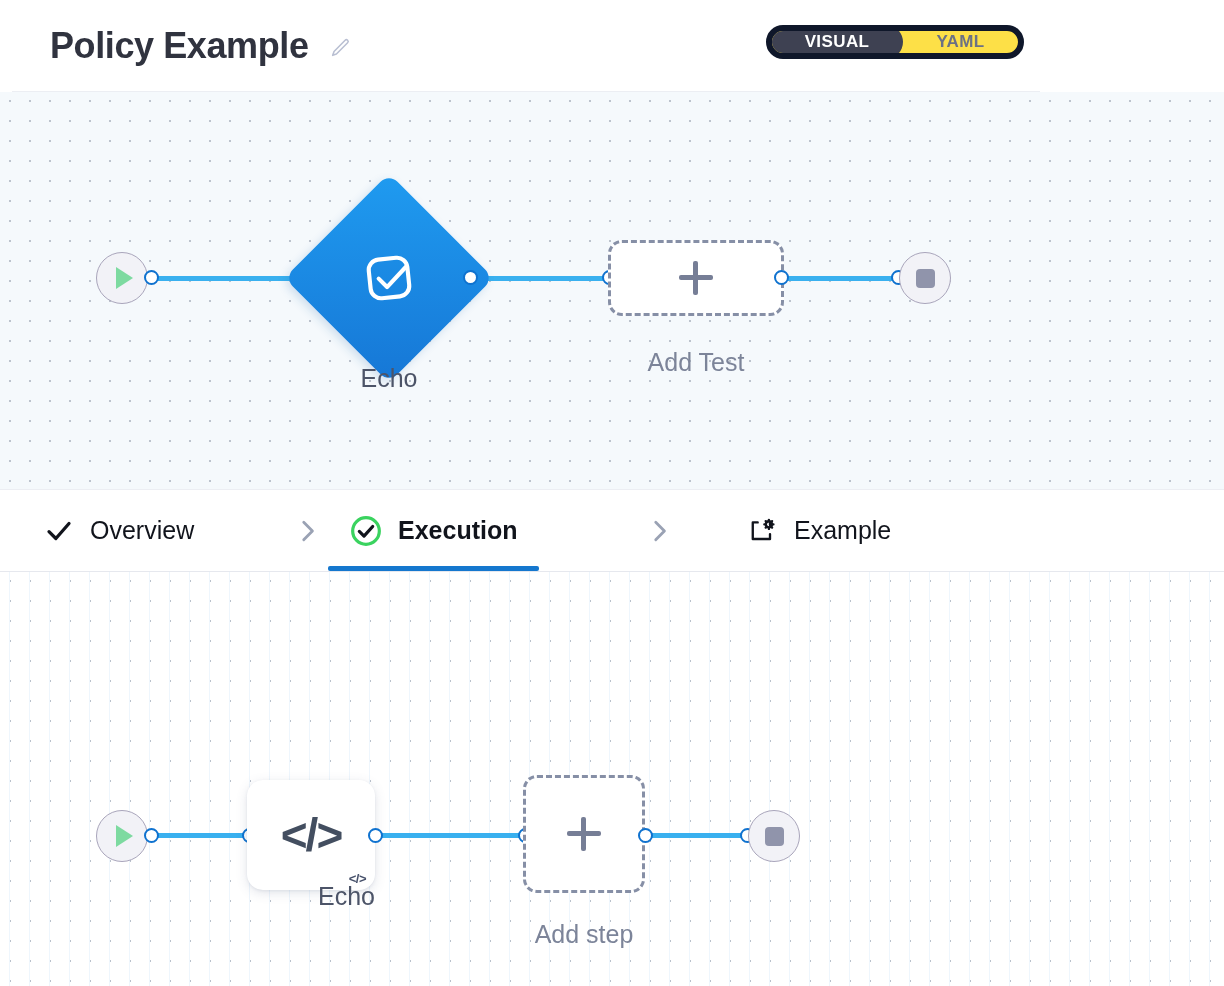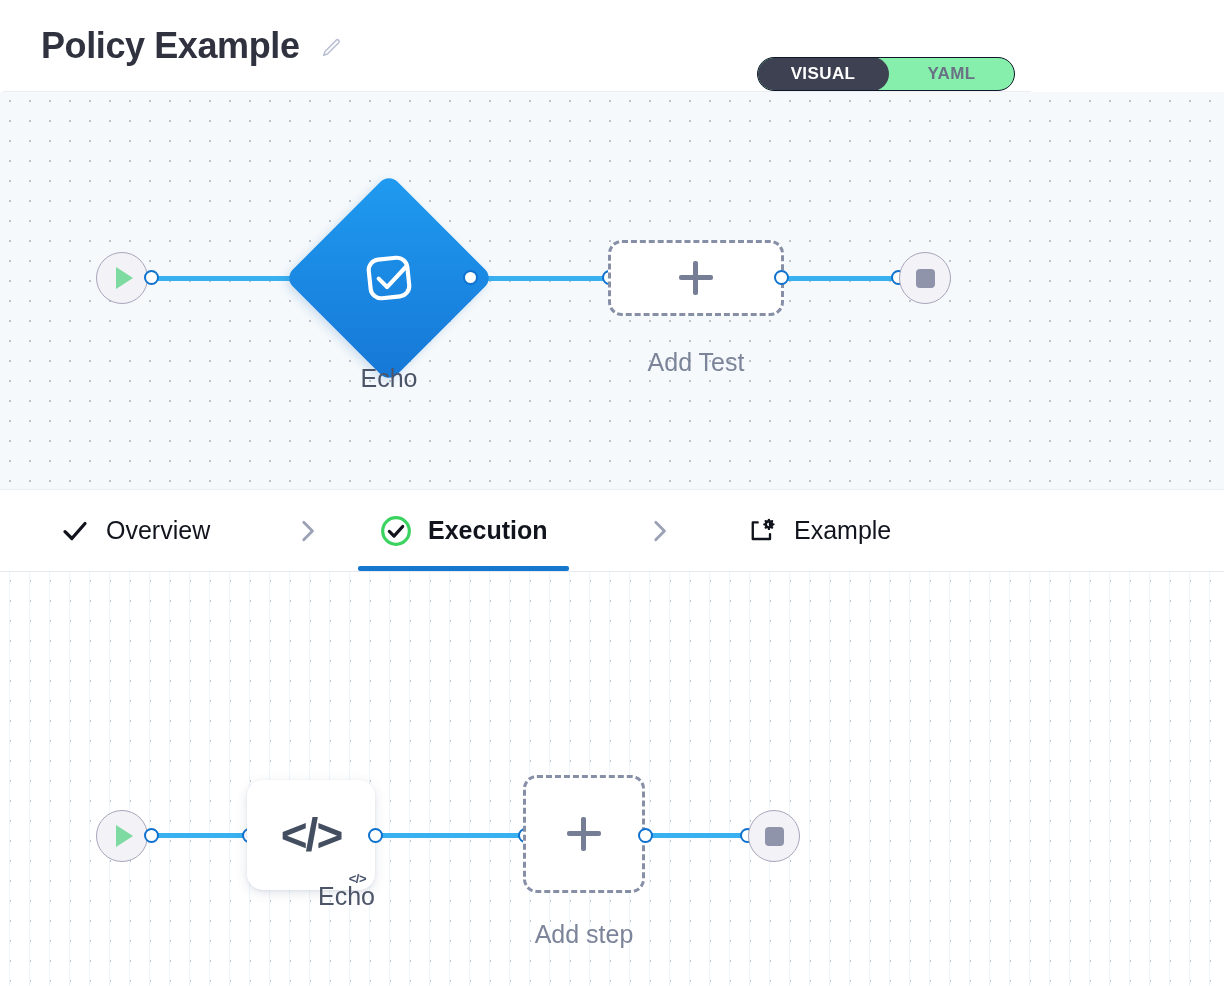--- a/index.html
+++ b/index.html
@@ -9,41 +9,40 @@
     width: 1224px; height: 986px;
     background: #ffffff;
     font-family: "Liberation Sans", sans-serif;
     overflow: hidden;
   }
 
   .app { position: relative; width: 1224px; height: 986px; background:#fff; }
 
   
   .header {
-    position: absolute; left:3px; top:0; width:1028px; height:92px;
+    position: absolute; left:12px; top:0; width:1028px; height:92px;
     background:#ffffff;
     border-bottom: 1px solid #eceef3;
   }
   .title-wrap {
     position:absolute; left:38px; top:24px;
     display:flex; align-items:center; gap:20px;
   }
   .page-title {
     font-size: 36px; font-weight: 700; color:#30333f;
     letter-spacing:-0.4px; line-height:44px;
   }
   .edit-icon { display:block; width:22px; height:22px; margin-top:4px; }
 
   .mode-toggle {
     position:absolute; right:16px; top:25px;
     width:258px; height:34px;
-    border:1px solid #0f172a; border-radius:17px;
-    background:#86efac; display:flex; align-items:center;
+    border:6px solid #0f172a; border-radius:17px;
+    background:#fde047; display:flex; align-items:center;
     overflow:hidden;
-    margin-top:32px;
   }
   .mode-seg {
     flex:1 1 50%; height:100%; display:flex; align-items:center; justify-content:center;
     font-size:17px; font-weight:700; letter-spacing:0.4px;
     color:#6b7185; background:transparent; border:none; cursor:pointer;
     font-family:"Liberation Sans", sans-serif;
   }
   .mode-seg.active {
     background:#3e4152; color:#ffffff; border-radius:17px;
     height:34px; margin:-1px 0 -1px -1px; flex:0 0 132px;
@@ -228,34 +227,34 @@
 
     <div class="node" style="left:899px; top:160px;">
       <div class="endpoint">
         <span class="stop-sq"></span>
       </div>
     </div>
   </div>
 
   <div class="tabbar">
 
-    <button class="tab" style="left:38px;justify-content:flex-end;">
+    <button class="tab" style="left:22px;justify-content:flex-end;">
       <svg class="tab-icon" width="30" height="30" viewBox="0 0 24 24" fill="none" stroke="#11141c" stroke-width="2.6" stroke-linecap="round" stroke-linejoin="round">
         <path d="M4 12.5 L9.5 18 L20 6"></path>
       </svg>
       <span class="tab-label">Overview</span>
     </button>
 
     <span class="tab-sep" style="left:292px;">
       <svg width="26" height="26" viewBox="0 0 24 24" fill="none" stroke="#9aa2b4" stroke-width="2.6" stroke-linecap="round" stroke-linejoin="round">
         <path d="M9 4 L17 12 L9 20"></path>
       </svg>
     </span>
 
-    <button class="tab active" style="left:358px;">
+    <button class="tab active" style="left:328px;">
       <svg class="tab-icon" width="32" height="32" viewBox="0 0 24 24" fill="none">
         <circle cx="12" cy="12" r="10" stroke="#3ad35f" stroke-width="2.4" fill="none"></circle>
         <path d="M7 12.3 L10.5 15.8 L17 8.6" stroke="#11141c" stroke-width="2.4" stroke-linecap="round" stroke-linejoin="round" fill="none"></path>
       </svg>
       <span class="tab-label">Execution</span>
     </button>
 
     <span class="tab-sep" style="left:644px;">
       <svg width="26" height="26" viewBox="0 0 24 24" fill="none" stroke="#9aa2b4" stroke-width="2.6" stroke-linecap="round" stroke-linejoin="round">
         <path d="M9 4 L17 12 L9 20"></path>

